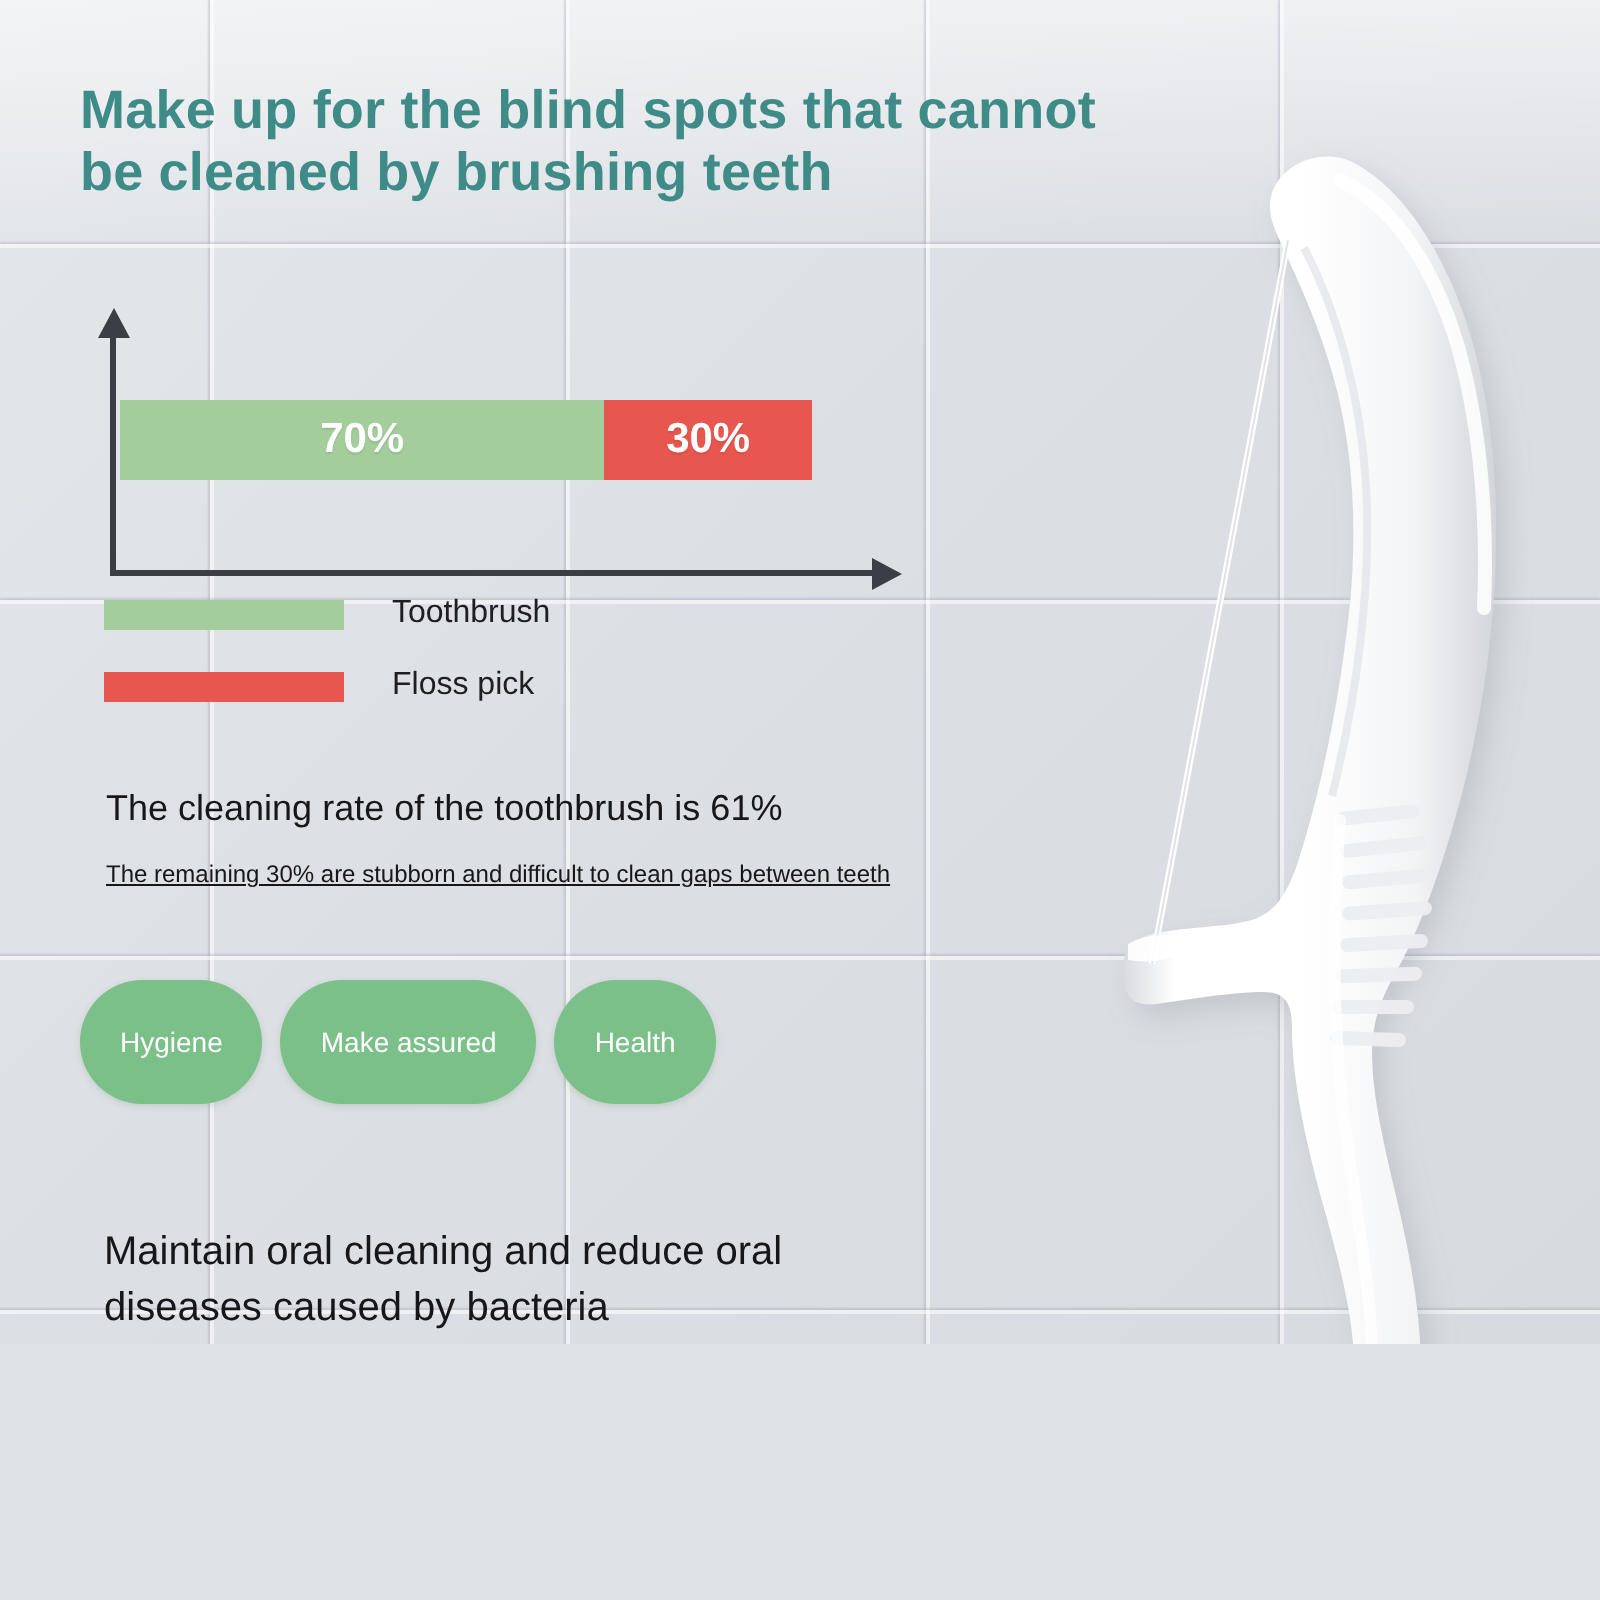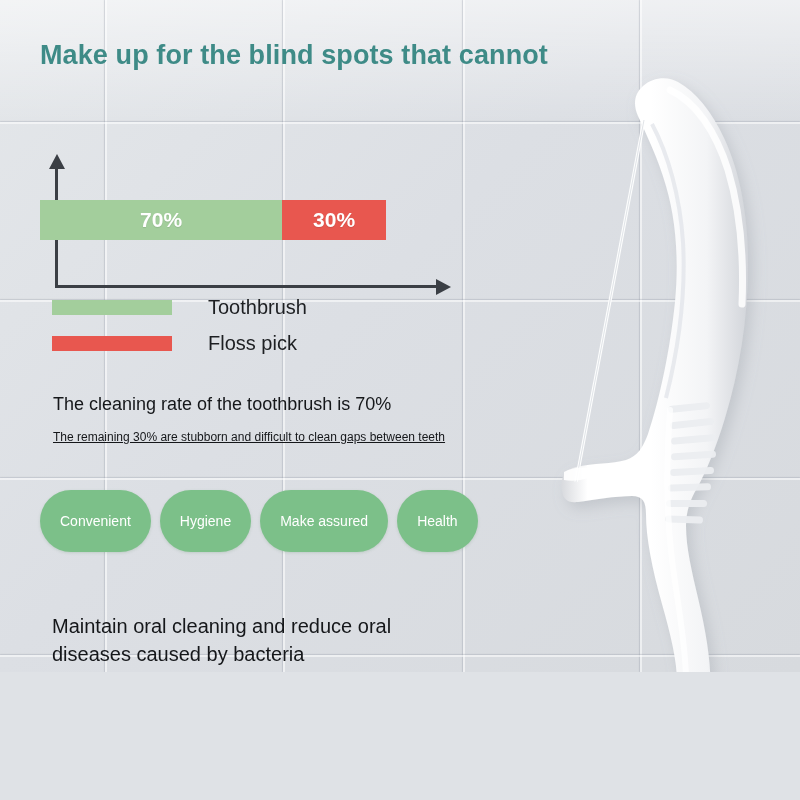--- a/index.html
+++ b/index.html
@@ -36,32 +36,32 @@
   .arrow-up{
     position:absolute;left:9px;top:4px;width:0;height:0;
     border-left:8px solid transparent;border-right:8px solid transparent;
     border-bottom:15px solid #3b3f45;
   }
   .arrow-right{
     position:absolute;left:396px;top:129px;width:0;height:0;
     border-top:8px solid transparent;border-bottom:8px solid transparent;
     border-left:15px solid #3b3f45;
   }
-  .bar{position:absolute;left:0;top:50px;height:40px;display:flex;}
+  .bar{position:absolute;left:20px;top:50px;height:40px;display:flex;}
   .seg{
     display:flex;align-items:center;justify-content:center;
     color:#fff;font-size:21px;font-weight:bold;
     text-shadow:0 1px 1px rgba(0,0,0,.10);
   }
 
   
   .legend{position:absolute;left:52px;top:298px;}
   .legend-row{display:flex;align-items:center;height:18px;margin-bottom:18px;}
   .legend-sw{width:120px;height:15px;}
-  .legend-lb{margin-left:36px;font-size:20px;color:#1d1f22;}
+  .legend-lb{margin-left:24px;font-size:16px;color:#1d1f22;}
 
   
   .line-1{position:absolute;left:53px;top:394px;font-size:18px;color:#15171a;}
   .line-2{position:absolute;left:53px;top:430px;font-size:12px;color:#15171a;text-decoration:underline;}
 
   
   .pills{position:absolute;left:40px;top:490px;display:flex;gap:9px;}
   .pill{
     height:62px;border-radius:31px;
     display:flex;align-items:center;justify-content:center;
@@ -91,20 +91,21 @@
     <div class="v" style="left:463px"></div>
     <div class="v" style="left:640px"></div>
     <div class="h" style="top:122px"></div>
     <div class="h" style="top:300px"></div>
     <div class="h" style="top:478px"></div>
     <div class="h" style="top:655px"></div>
   </div>
 
   <div class="headline" style="color: rgb(62, 139, 135);">
     <div>Make up for the blind spots that cannot</div>
+    <div>be cleaned by brushing teeth</div>
   </div>
 
   <div class="chart">
     <div class="axis-y"></div>
     <div class="arrow-up"></div>
     <div class="axis-x"></div>
     <div class="arrow-right"></div>
     <div class="bar">
       <div class="seg" id="seg-green" style="width: 242.2px; background: rgb(163, 206, 156);">70%</div>
       <div class="seg" id="seg-red" style="width: 103.8px; background: rgb(232, 87, 79);">30%</div>
@@ -115,27 +116,24 @@
     <div class="legend-row">
       <div class="legend-sw" id="sw-0" style="background: rgb(163, 206, 156);"></div>
       <div class="legend-lb">Toothbrush</div>
     </div>
     <div class="legend-row">
       <div class="legend-sw" id="sw-1" style="background: rgb(232, 87, 79);"></div>
       <div class="legend-lb">Floss pick</div>
     </div>
   </div>
 
-  <div class="line-1">The cleaning rate of the toothbrush is 70%</div>
+  <div class="line-1">The cleaning rate of the toothbrush is 61%</div>
   <div class="line-2">The remaining 30% are stubborn and difficult to clean gaps between teeth</div>
 
   <div class="pills">
-    <div class="pill" style="background: rgb(124, 192, 137);">
-      <span>Convenient</span>
-    </div>
     <div class="pill" style="background: rgb(124, 192, 137);">
       <span>Hygiene</span>
     </div>
     <div class="pill" style="background: rgb(124, 192, 137);">
       <span>Make assured</span>
     </div>
     <div class="pill" style="background: rgb(124, 192, 137);">
       <span>Health</span>
     </div>
   </div>

